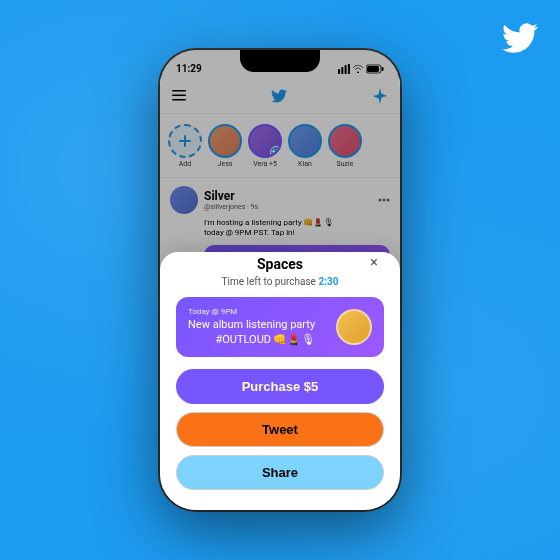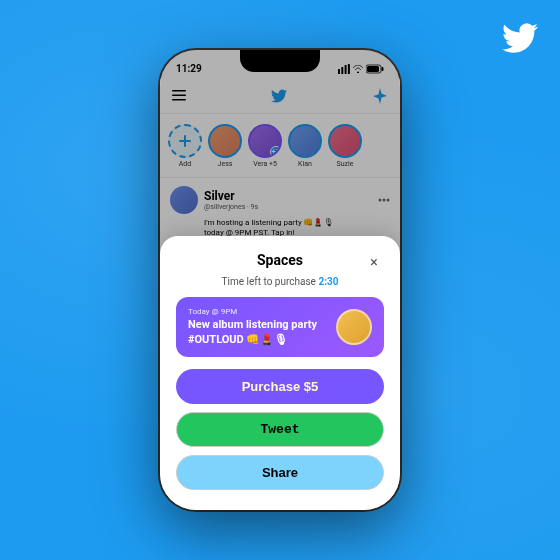--- a/index.html
+++ b/index.html
@@ -217,23 +217,23 @@
       bottom: 0; left: 0; right: 0;
       background: #fff;
       border-radius: 18px 18px 34px 34px;
       z-index: 300;
       padding: 0 16px 12px;
       box-shadow: 0 -4px 20px rgba(0,0,0,0.15);
     }
 
     .sheet-header {
       display: flex;
-      align-items: flex-start;
+      align-items: flex-end;
       justify-content: space-between;
-      padding: 16px 0 4px;
+      padding: 0 0 4px;
     }
     .sheet-title {
       font-size: 14px;
       font-weight: 700;
       color: #000;
       text-align: center;
       flex: 1;
     }
     .sheet-close {
       width: 20px;
@@ -264,21 +264,21 @@
       border-radius: 12px;
       padding: 10px 12px;
       color: #fff;
       margin-bottom: 12px;
       display: flex;
       align-items: center;
       justify-content: space-between;
     }
     .scs-content {}
     .scs-time { font-size: 8px; opacity: 0.85; margin-bottom: 2px; }
-    .scs-title { font-size: 11px; font-weight: 700; line-height: 1.3; }
+    .scs-title { font-size: 11px; font-weight: 400; line-height: 1.3; text-align: right; }
     .scs-avatar {
       width: 36px;
       height: 36px;
       border-radius: 50%;
       background: #ffcc44;
       flex-shrink: 0;
       border: 2px solid rgba(255,255,255,0.5);
       overflow: hidden;
     }
 
@@ -290,30 +290,29 @@
       border-radius: 24px;
       padding: 10px;
       font-size: 13px;
       font-weight: 700;
       cursor: pointer;
       margin-bottom: 8px;
     }
 
     .btn-tweet {
       width: 100%;
-      background: #22c55e;
+      background: #f97316;
       color: #000;
       border: 1.5px solid #ccc;
       border-radius: 24px;
       padding: 9px;
       font-size: 13px;
       font-weight: 700;
       cursor: pointer;
       margin-bottom: 8px;
-      font-family: Liberation Mono, monospace;
     }
 
     .btn-share {
       width: 100%;
       background: #7dd3fc;
       color: #000;
       border: 1.5px solid #ccc;
       border-radius: 24px;
       padding: 9px;
       font-size: 13px;

